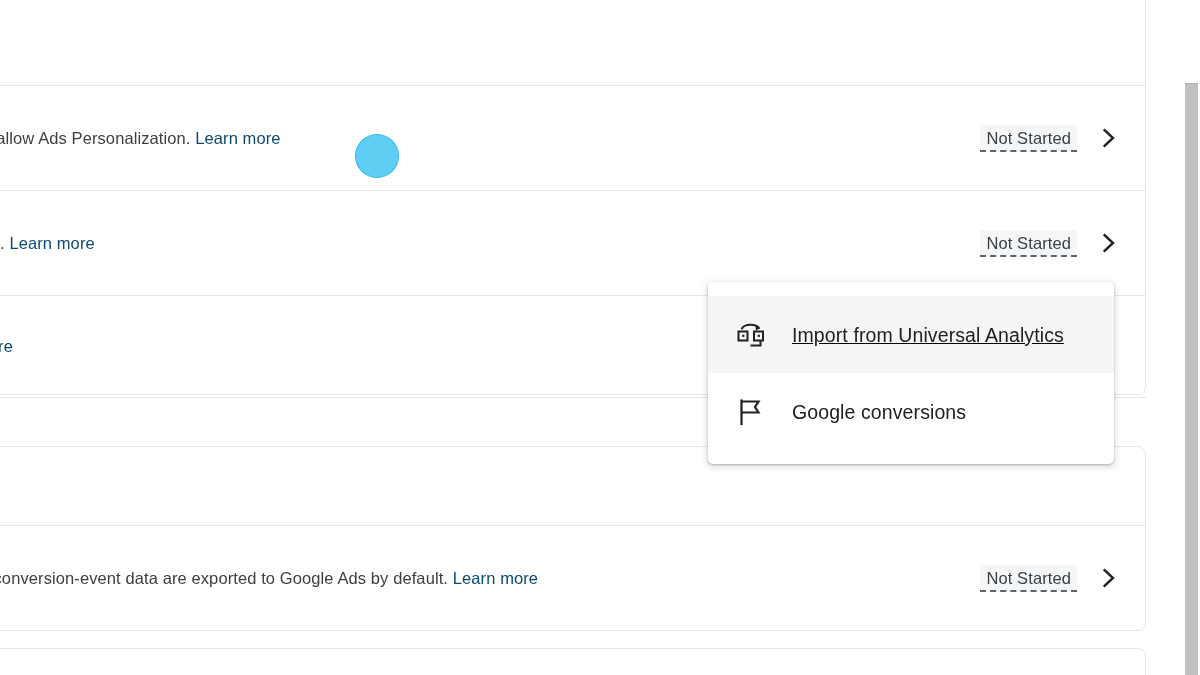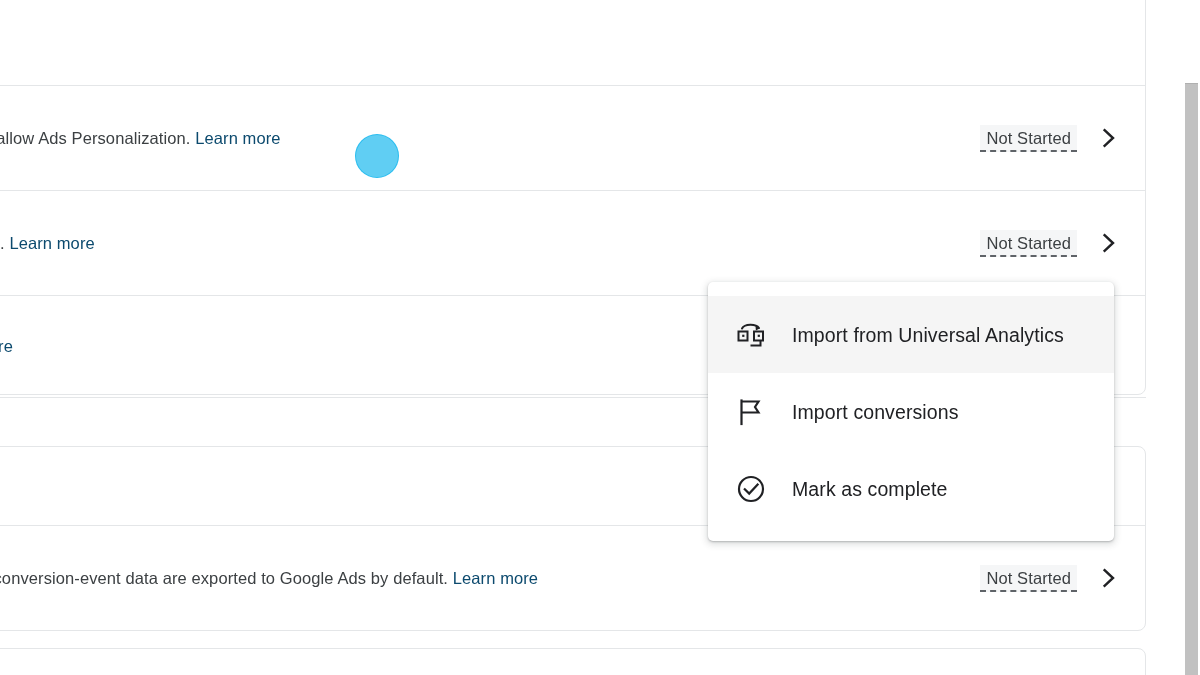--- a/index.html
+++ b/index.html
@@ -104,21 +104,21 @@
   }
 
   .menu-item {
     display: flex;
     align-items: center;
     height: 77px;
     padding: 0 24px 0 26px;
     cursor: pointer;
     background: transparent;
   }
-  .menu-item.hovered { background: #f5f5f5; }
+  .menu-item.hovered { background: #f5f5f5; text-decoration: underline; }
 
   .menu-icon {
     flex: 0 0 auto;
     width: 34px;
     height: 34px;
     display: flex;
     align-items: center;
     justify-content: center;
     color: #202124;
     margin-right: 24px;
@@ -262,32 +262,23 @@
       <span class="menu-label">Import from Universal Analytics</span>
     </div>
 
     <div class="menu-item">
       <span class="menu-icon">
         <svg width="30" height="30" viewBox="0 0 30 30" fill="none" aria-hidden="true">
           <path d="M5.5 3.5 L5.5 27" stroke="#202124" stroke-width="2.2" stroke-linecap="square"></path>
           <path d="M5.5 4.5 L22.5 4.5 L19 10 L22.5 15.5 L5.5 15.5" stroke="#202124" stroke-width="2.2" fill="none" stroke-linejoin="miter"></path>
         </svg>
       </span>
-      <span class="menu-label">Import conversions</span>
-    </div>
-
-    <div class="menu-item">
-      <span class="menu-icon">
-        <svg width="30" height="30" viewBox="0 0 30 30" fill="none" aria-hidden="true">
-          <circle cx="15" cy="15" r="12" stroke="#202124" stroke-width="2.2" fill="none"></circle>
-          <path d="M8.8 15.2 L13.2 19.6 L21.6 10.6" stroke="#202124" stroke-width="2.2" fill="none" stroke-linecap="square" stroke-linejoin="miter"></path>
-        </svg>
-      </span>
-      <span class="menu-label">Mark as complete</span>
-    </div>
+      <span class="menu-label">Google conversions</span>
+    </div>
+
   </div>
 
   <div id="click-indicator" style="left: 355px; top: 134px;"></div>
 
   <div id="scrollbar-track">
     <div id="scrollbar-thumb"></div>
   </div>
 
 </div>
 

